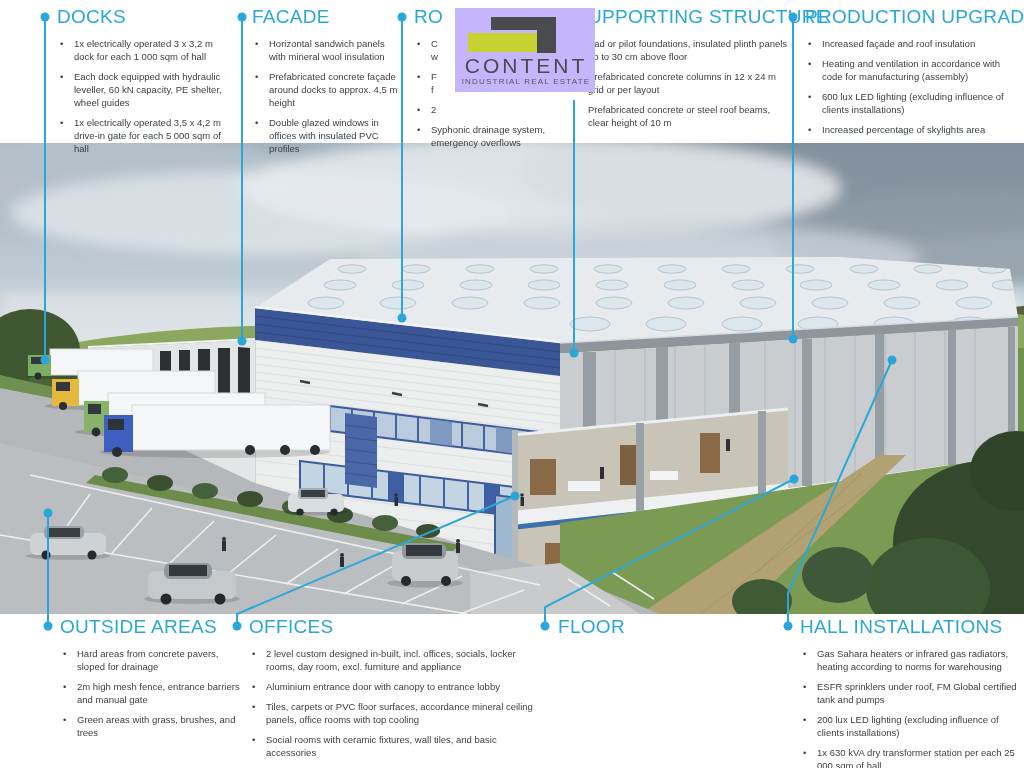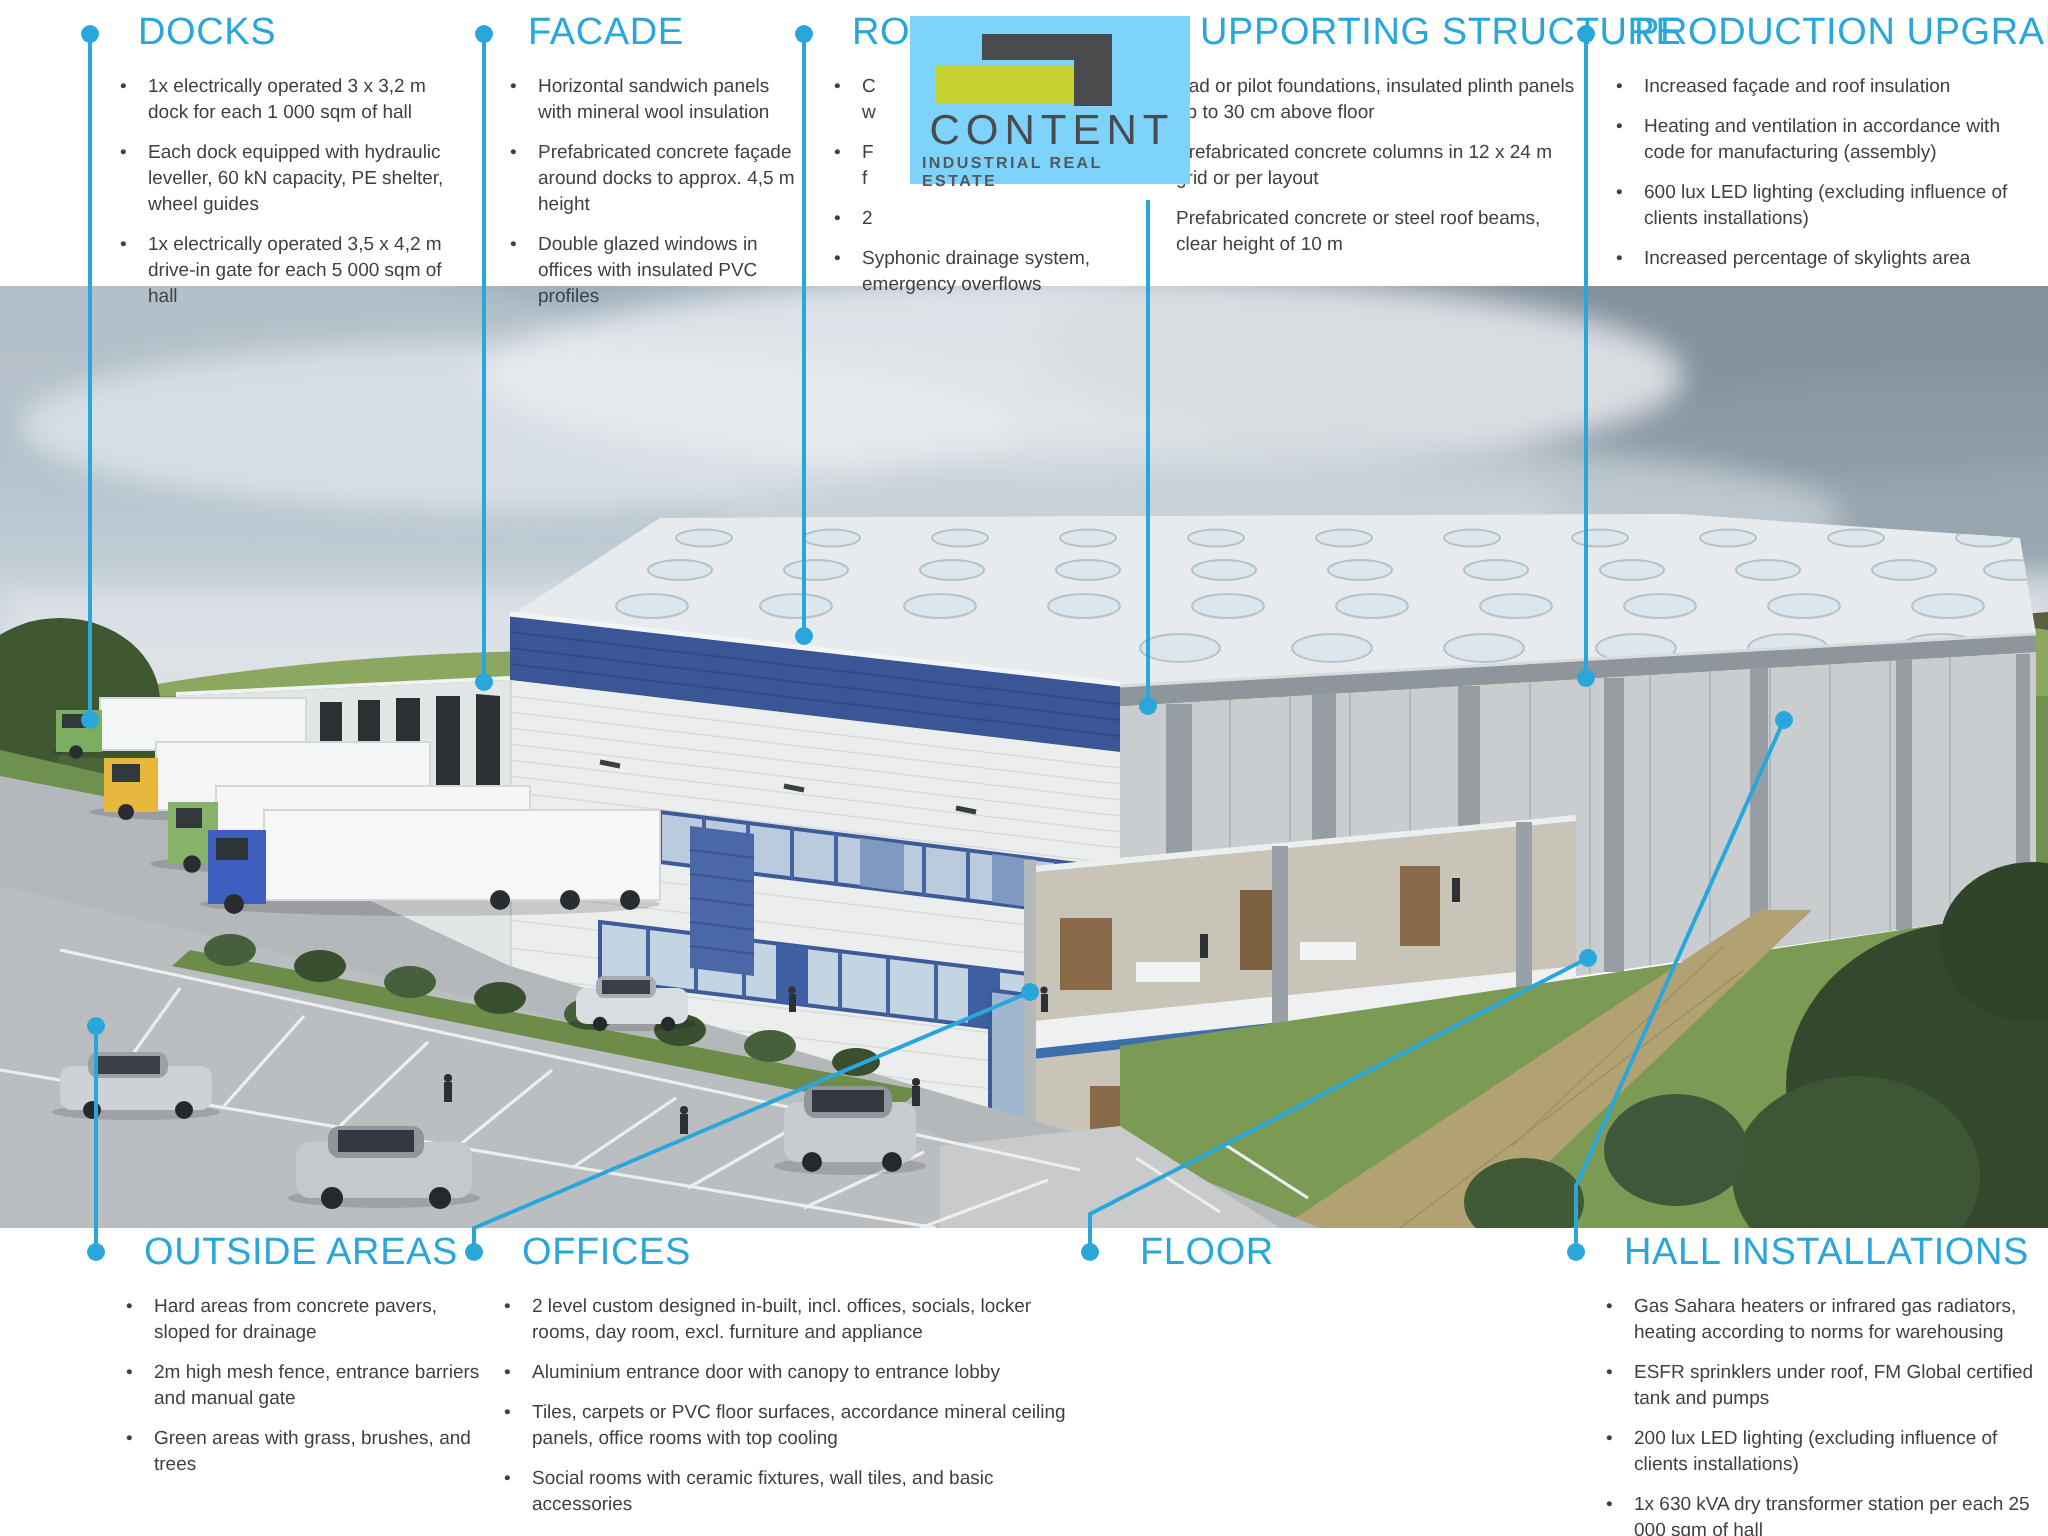--- a/index.html
+++ b/index.html
@@ -6,46 +6,46 @@
   body{width:1024px;height:768px;position:relative;background:#ffffff;overflow:hidden;
        font-family:"Liberation Sans", sans-serif;}
   :root{--accent:#2AA7DA;--logo-lime:#C5D230;--logo-dark:#4A4B4D;--logo-gray:#55585C;}
 
   .scene{position:absolute;left:0;top:143px;width:1024px;height:471px;z-index:1;}
   .connectors{position:absolute;left:0;top:0;width:1024px;height:768px;z-index:5;pointer-events:none;}
   .connectors path{stroke:var(--accent);stroke-width:2;fill:none;}
   .connectors circle{fill:var(--accent);}
 
   .sec{position:absolute;z-index:10;}
-  .sec-title{margin:0 0 9px 12px;font-size:19px;font-weight:400;letter-spacing:.3px;
+  .sec-title{margin:0 0 9px 0;font-size:19px;font-weight:400;letter-spacing:.3px;
              color:var(--accent);white-space:nowrap;}
   .items{margin:0;padding:0;list-style:none;font-size:9.5px;line-height:13px;color:#3e4144;}
   .items li{position:relative;padding-left:17px;margin-bottom:7px;white-space:pre-line;}
   .items li::before{content:"\2022";position:absolute;left:3px;top:0;}
   .items.plain li{padding-left:0;}
   .items.plain li::before{content:none;}
 
   #sec-docks{left:57px;top:6px;width:172px;}
   #sec-facade{left:252px;top:6px;width:148px;}
   #sec-roof{left:414px;top:6px;width:158px;}
   #sec-supporting{left:588px;top:6px;width:200px;}
   #sec-production{left:805px;top:6px;width:214px;}
   #sec-outside{left:60px;top:616px;width:184px;}
   #sec-offices{left:249px;top:616px;width:290px;}
   #sec-floor{left:558px;top:616px;width:224px;}
   #sec-hall{left:800px;top:616px;width:224px;}
 
-  .logo{position:absolute;left:455px;top:8px;width:140px;height:84px;z-index:12;background:#7dd3fc;}
+  .logo{position:absolute;left:455px;top:8px;width:140px;height:84px;z-index:12;background:#c4b5fd;}
   .lm-lime{position:absolute;left:13px;top:25px;width:70px;height:19px;background:var(--logo-lime);}
   .lm-bar{position:absolute;left:36px;top:9px;width:65px;height:13px;background:var(--logo-dark);}
   .lm-col{position:absolute;left:82px;top:9px;width:19px;height:36px;background:var(--logo-dark);}
   .logo-name{position:absolute;left:8px;top:46px;width:126px;text-align:center;
              font-size:21px;letter-spacing:3px;color:var(--logo-dark);font-weight:400;}
-  .logo-tagline{position:absolute;left:6px;top:69px;width:130px;text-align:left;
-             font-size:8px;letter-spacing:1.2px;color:var(--logo-gray);font-weight:700;}
+  .logo-tagline{position:absolute;left:6px;top:69px;width:130px;text-align:center;
+             font-size:8px;letter-spacing:1.2px;color:var(--logo-gray);font-weight:400;}
 </style>
 </head>
 <body>
 
 <svg class="scene" viewBox="0 0 1024 471" aria-hidden="true">
   <defs>
     <linearGradient id="skyg" x1="0" y1="0" x2="0" y2="1">
       <stop offset="0" stop-color="#9fb0bd"></stop>
         <stop offset="1" stop-color="#dde4e8"></stop>
     </linearGradient>

